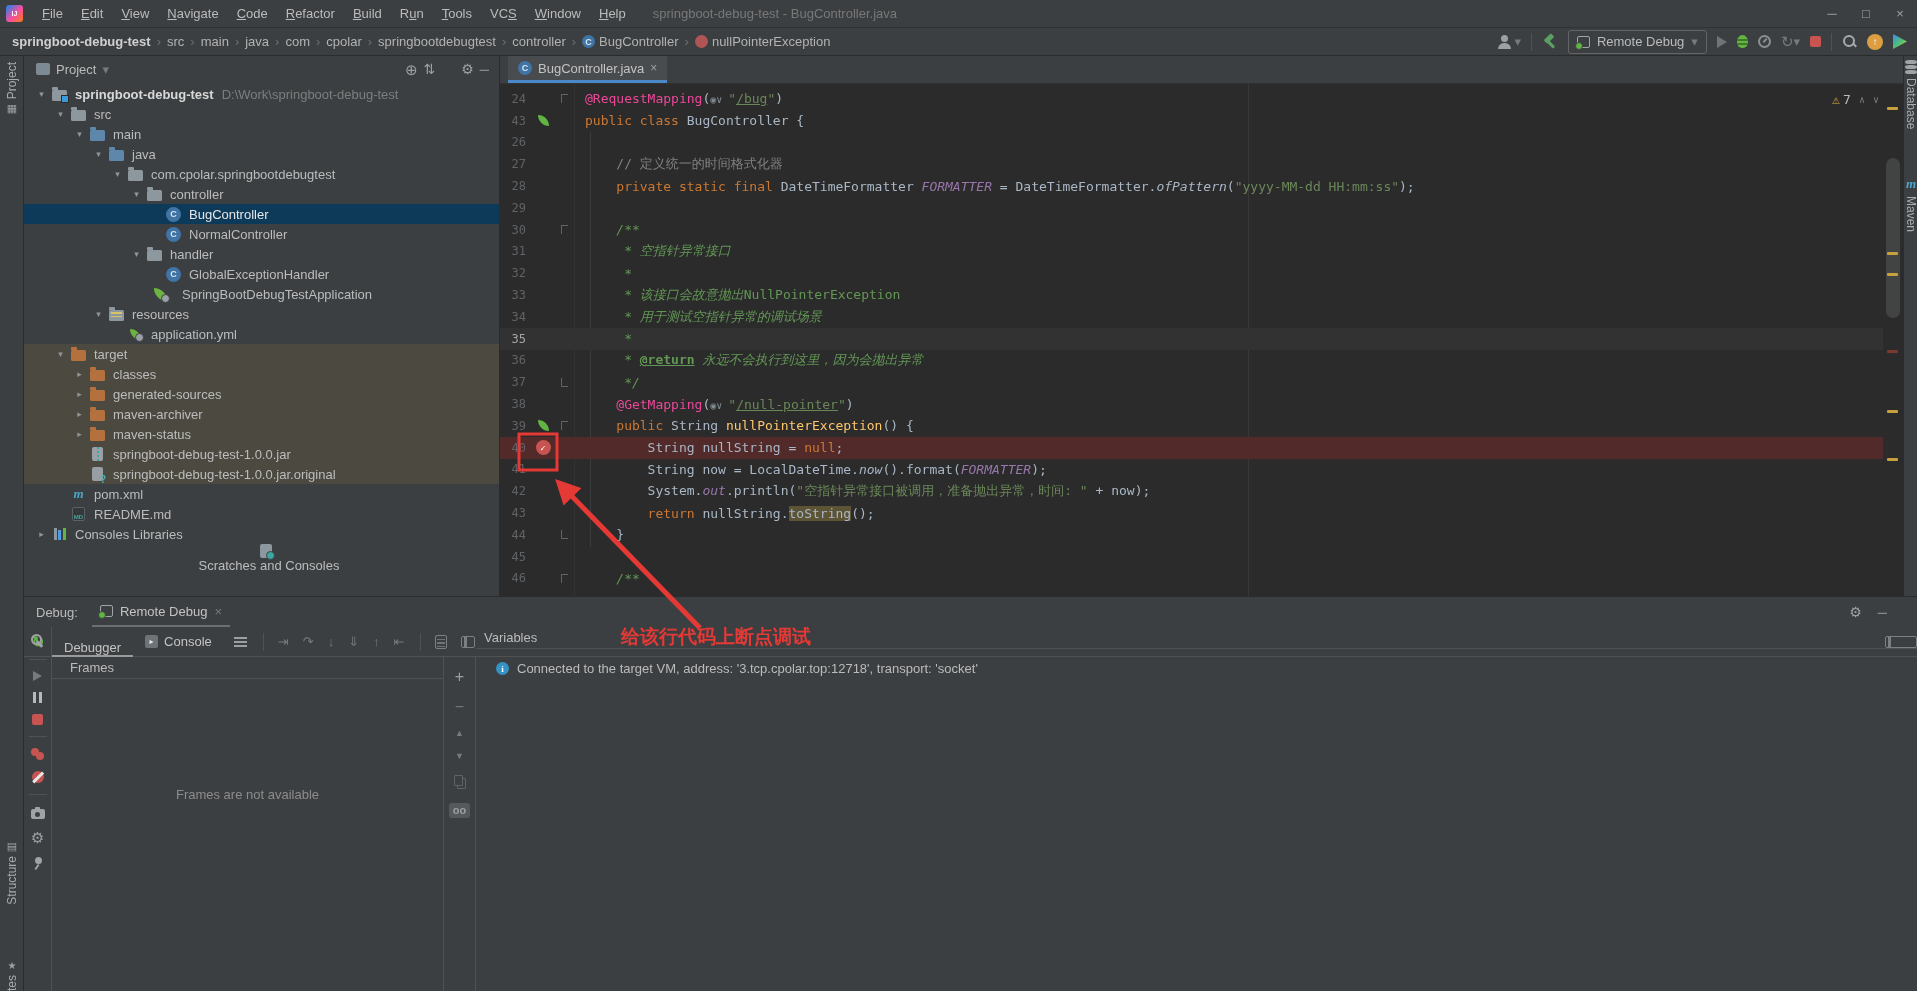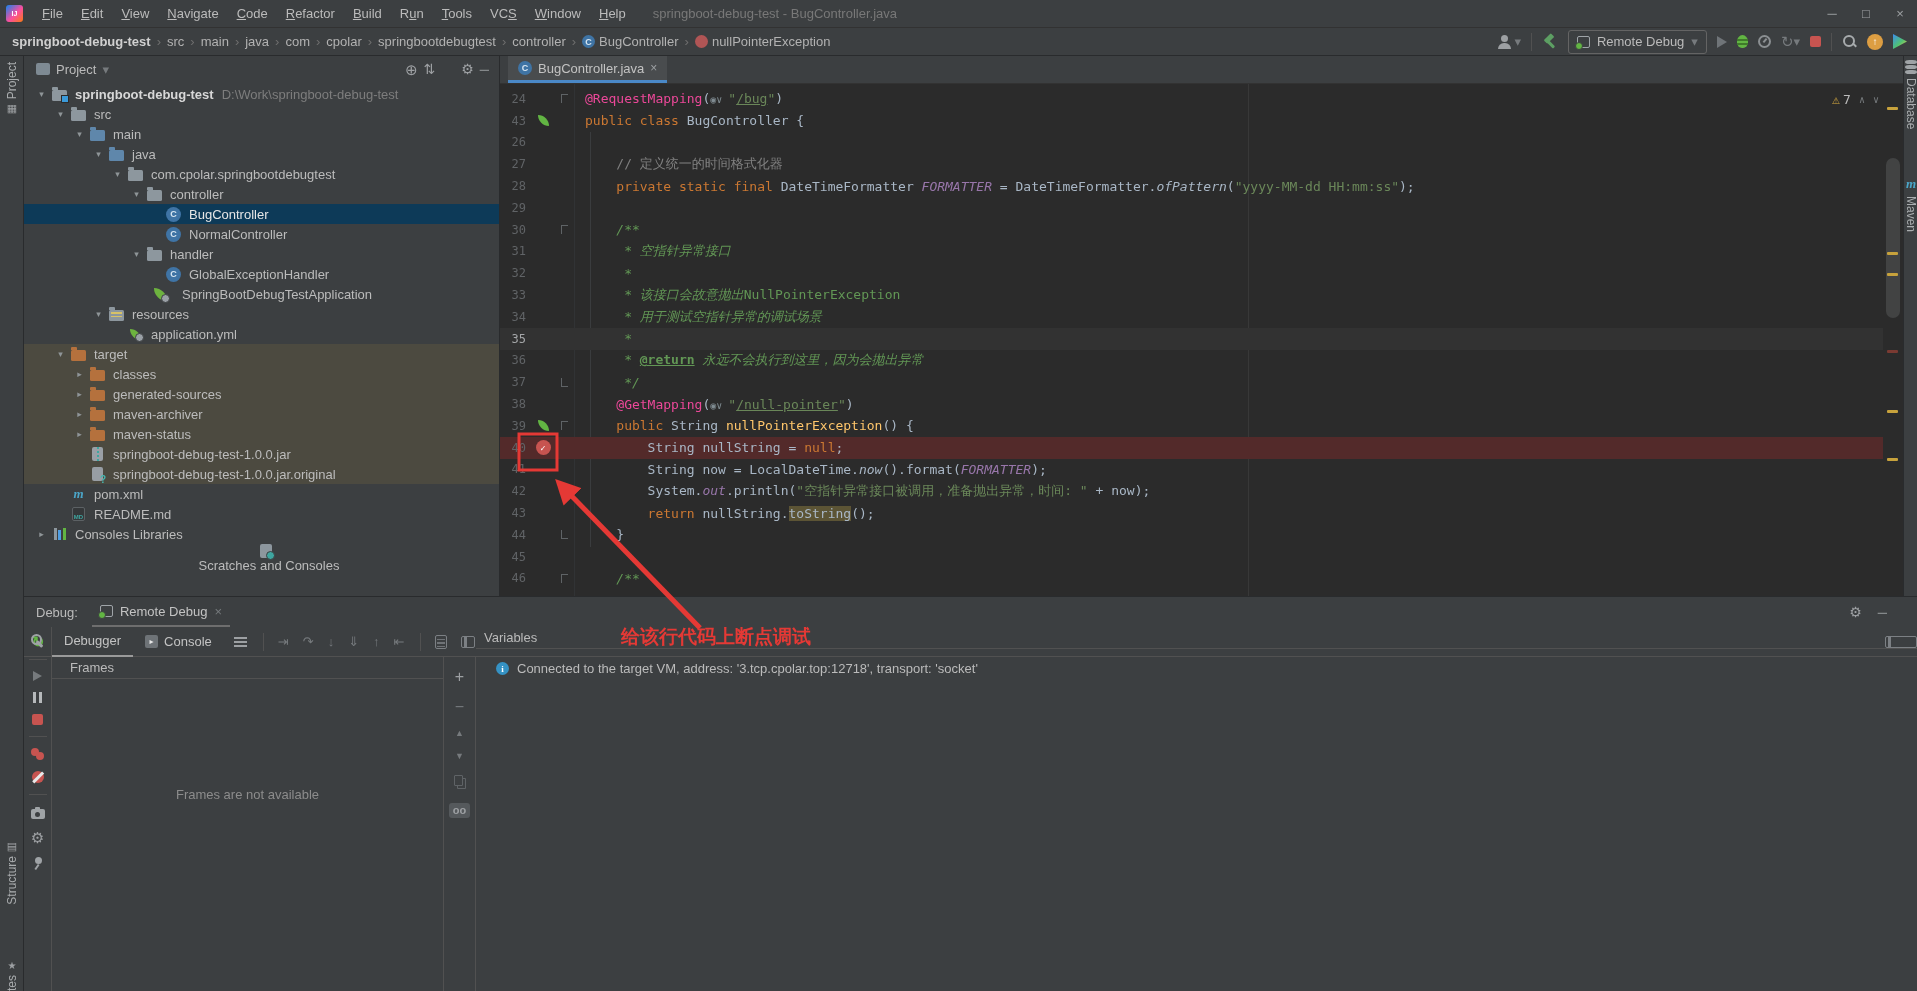--- a/index.html
+++ b/index.html
@@ -167,21 +167,21 @@
   .smark { position:absolute; left:4px; width:11px; height:3px; border-radius:1px; }
 
   
   #debug-panel { position:absolute; left:24px; top:596px; right:0; bottom:0; background:#3c3f41; border-top:1px solid #292b2d; }
   #debug-header { height:30px; display:flex; align-items:center; padding-left:12px; }
   #debug-tab { display:flex; align-items:center; gap:7px; height:30px; padding:0 8px; margin-left:14px;
                border-bottom:2px solid #6e6e6e; color:#c3c3c3; }
   #debug-header-actions { margin-left:auto; display:flex; gap:16px; padding-right:30px; }
   #debug-toolbar { height:30px; display:flex; align-items:center; border-bottom:1px solid #515151; }
   #debug-toolbar .dtab { display:flex; align-items:center; gap:6px; height:30px; padding:0 12px; color:#c3c3c3; }
-  #debug-toolbar .dtab.active { border-bottom:2px solid #9a9a9a; }
+  #debug-toolbar .dtab.active { border-bottom:2px solid #9a9a9a;align-items:flex-end; }
   .stepicons { display:flex; align-items:center; gap:14px; margin-left:14px; color:#767a7d; font-size:14px; }
   #debug-toolbar .right { margin-left:auto; padding-right:30px; }
   #debug-left-toolbar { position:absolute; left:0; top:30px; width:28px; bottom:0; border-right:1px solid #515151;
                         display:flex; flex-direction:column; align-items:center; padding-top:6px; gap:11px; }
   #debug-left-toolbar .sep { width:18px; height:1px; background:#515151; }
   #frames-panel { position:absolute; left:28px; top:60px; width:392px; bottom:0; border-right:1px solid #515151; }
   .mini-header { height:22px; display:flex; align-items:center; padding-left:18px; border-bottom:1px solid #515151; color:#bbbbbb; }
   #frames-empty { position:absolute; left:0; right:0; top:130px; text-align:center; color:#8c8c8c; }
   #watch-toolbar { position:absolute; left:420px; top:60px; width:32px; bottom:0; border-right:1px solid #515151;
                    display:flex; flex-direction:column; align-items:center; padding-top:12px; gap:14px; }

